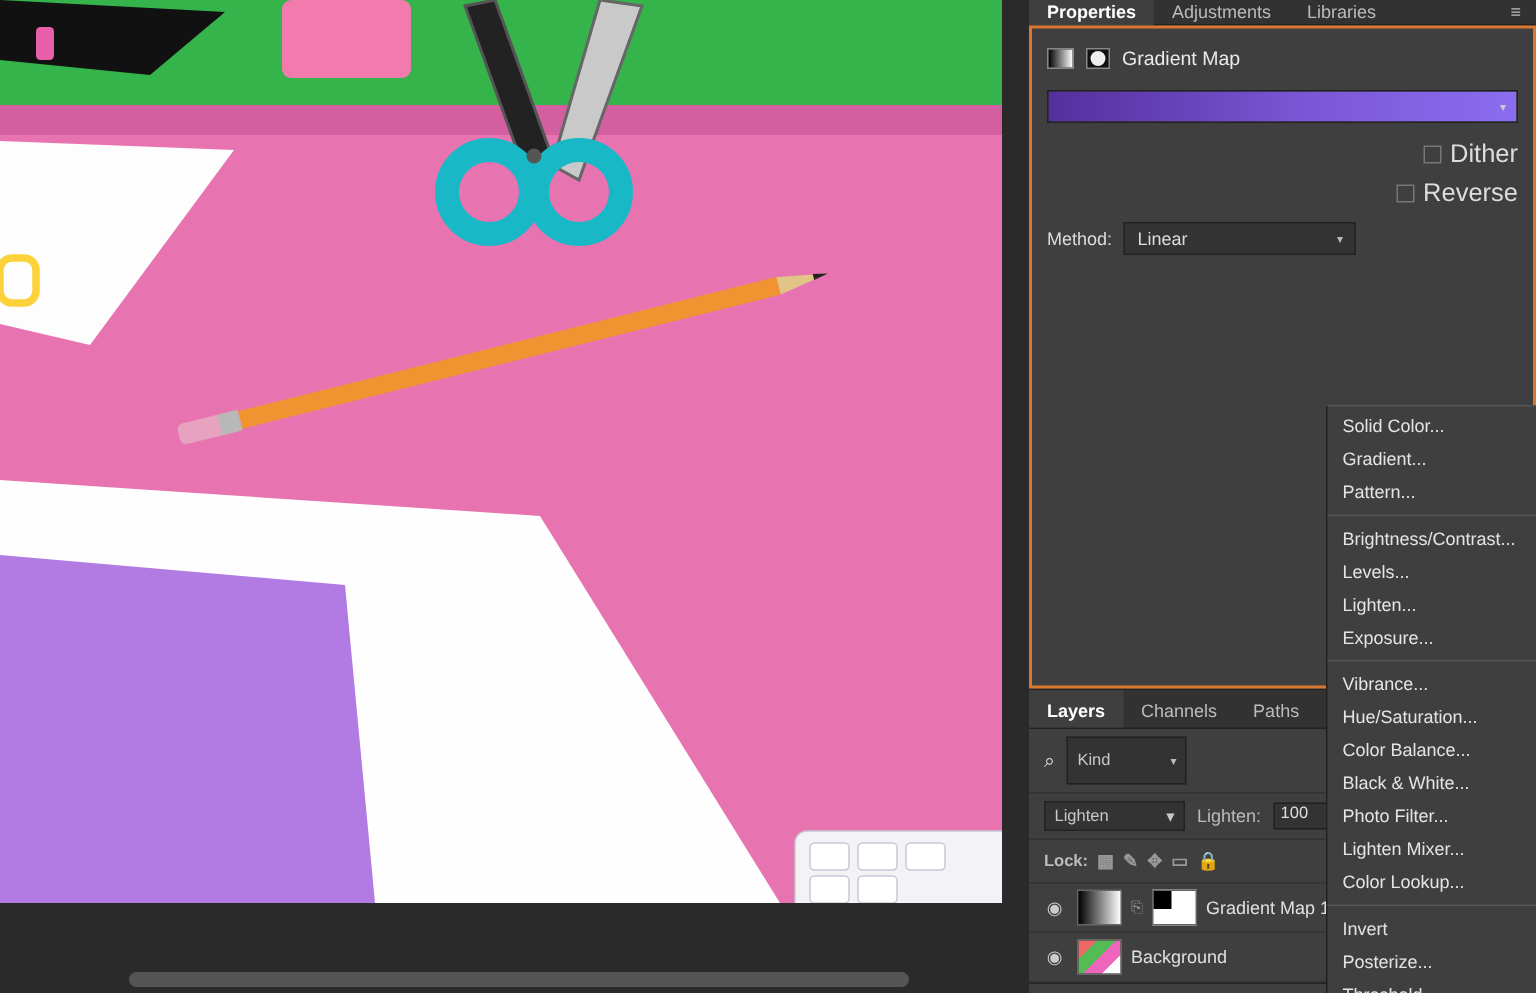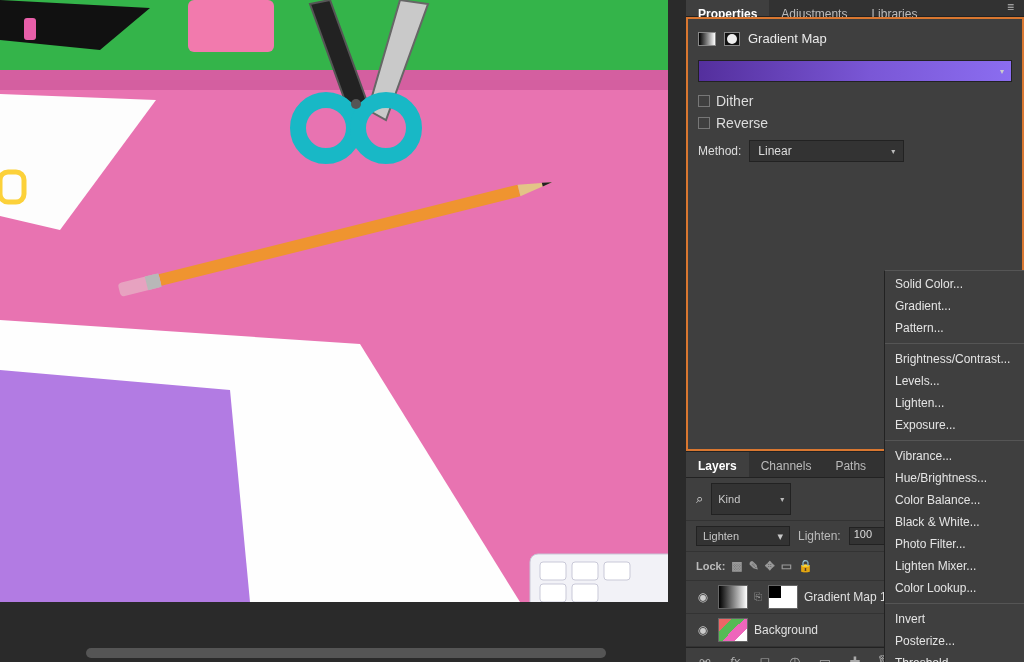--- a/index.html
+++ b/index.html
@@ -4,36 +4,36 @@
 <style>
   * { box-sizing: border-box; margin: 0; padding: 0; font-family: -apple-system, "Helvetica Neue", Arial, sans-serif; }
   body { background: #2a2a2a; width: 1024px; height: 662px; overflow: hidden; position: relative; color: #c8c8c8; font-size: 12px; }
 
   .canvas-area { position: absolute; left: 0; top: 0; width: 686px; height: 662px; background: #2a2a2a; }
   .canvas-content { position: absolute; left: 0; top: 0; width: 668px; height: 602px; overflow: hidden; }
 
   .side-panel { position: absolute; left: 686px; top: 0; width: 338px; height: 662px; background: #3f3f3f; display: flex; flex-direction: column; }
 
   
-  .tabs { display: flex; height: 17px; background: #323232; border-bottom: 1px solid #222; }
+  .tabs { display: flex; align-items: center; height: 17px; background: #323232; border-bottom: 1px solid #222; }
   .tab { padding: 0 12px; line-height: 28px; color: #bbb; font-size: 12px; }
   .tab.active { background: #3f3f3f; color: #fff; font-weight: 600; }
   .tabs .menu { margin-left: auto; padding: 0 10px; color: #bbb; }
 
   
   .properties { position: relative; padding: 6px 10px 10px 10px; border: 2px solid #d97730; border-top: 2px solid #d97730; background: #3f3f3f; }
   .prop-header { display: flex; align-items: center; gap: 8px; padding: 6px 0 10px 0; color: #eaeaea; font-size: 13px; }
   .gm-icon { width: 18px; height: 14px; border: 1px solid #888; background: linear-gradient(90deg,#000,#fff); display: inline-block; }
   .mask-icon { width: 16px; height: 14px; border: 1px solid #888; background: #111; position: relative; display: inline-block; }
   .mask-icon::after { content: ""; position: absolute; inset: 0; margin: auto; width: 10px; height: 10px; border-radius: 50%; background: #eee; }
 
   .grad-bar { width: 100%; height: 22px; margin: 4px 0 8px 0; background: linear-gradient(90deg,#542f9d,#7a57d6 55%,#8b6df0); border: 1px solid #222; position: relative; }
   .grad-bar .dd { position: absolute; right: 0; top: 0; width: 18px; height: 100%; display: flex; align-items: center; justify-content: center; font-size: 8px; color: #ccc; }
 
-  .chk-row { display: flex; align-items: center; gap: 6px; padding: 3px 0; font-size: 14px; color: #ddd; }
+  .chk-row { display: flex; align-items: center; gap: 6px; padding: 3px 0; font-size: 17px; color: #ddd; justify-content: flex-end; }
   .chk { width: 12px; height: 12px; border: 1px solid #777; background: transparent; }
 
   .method-row { display: flex; align-items: center; gap: 8px; padding: 6px 0; font-size: 12px; color: #ddd; }
   .dropdown { width: 155px; height: 22px; background: #333; border: 1px solid #222; display: flex; align-items: center; padding: 0 8px; justify-content: space-between; }
   .dropdown .arr { font-size: 8px; color: #bbb; }
 
   .props-fill { height: 245px; }
   .props-footer { display: flex; justify-content: flex-end; align-items: center; height: 26px; color: #bbb; gap: 14px; font-size: 13px; padding-right: 4px; }
   .footer-icon { width: 16px; height: 14px; display: inline-flex; align-items: center; justify-content: center; color: #bbb; }
 
@@ -182,21 +182,21 @@
       <div class="ctx-item">Solid Color...</div>
       <div class="ctx-item">Gradient...</div>
       <div class="ctx-item">Pattern...</div>
       <div class="ctx-sep"></div>
       <div class="ctx-item">Brightness/Contrast...</div>
       <div class="ctx-item">Levels...</div>
       <div class="ctx-item">Lighten...</div>
       <div class="ctx-item">Exposure...</div>
       <div class="ctx-sep"></div>
       <div class="ctx-item">Vibrance...</div>
-      <div class="ctx-item">Hue/Brightness...</div>
+      <div class="ctx-item">Hue/Saturation...</div>
       <div class="ctx-item">Color Balance...</div>
       <div class="ctx-item">Black &amp; White...</div>
       <div class="ctx-item">Photo Filter...</div>
       <div class="ctx-item">Lighten Mixer...</div>
       <div class="ctx-item">Color Lookup...</div>
       <div class="ctx-sep"></div>
       <div class="ctx-item">Invert</div>
       <div class="ctx-item">Posterize...</div>
       <div class="ctx-item">Threshold...</div>
     </div>

